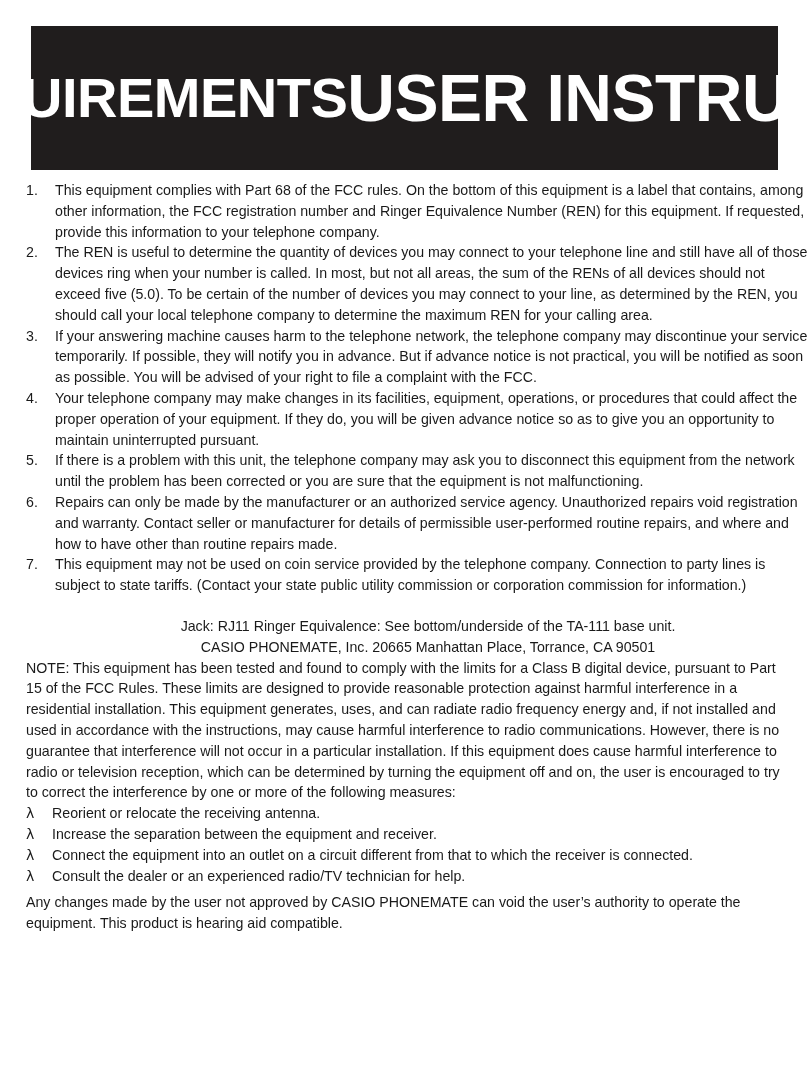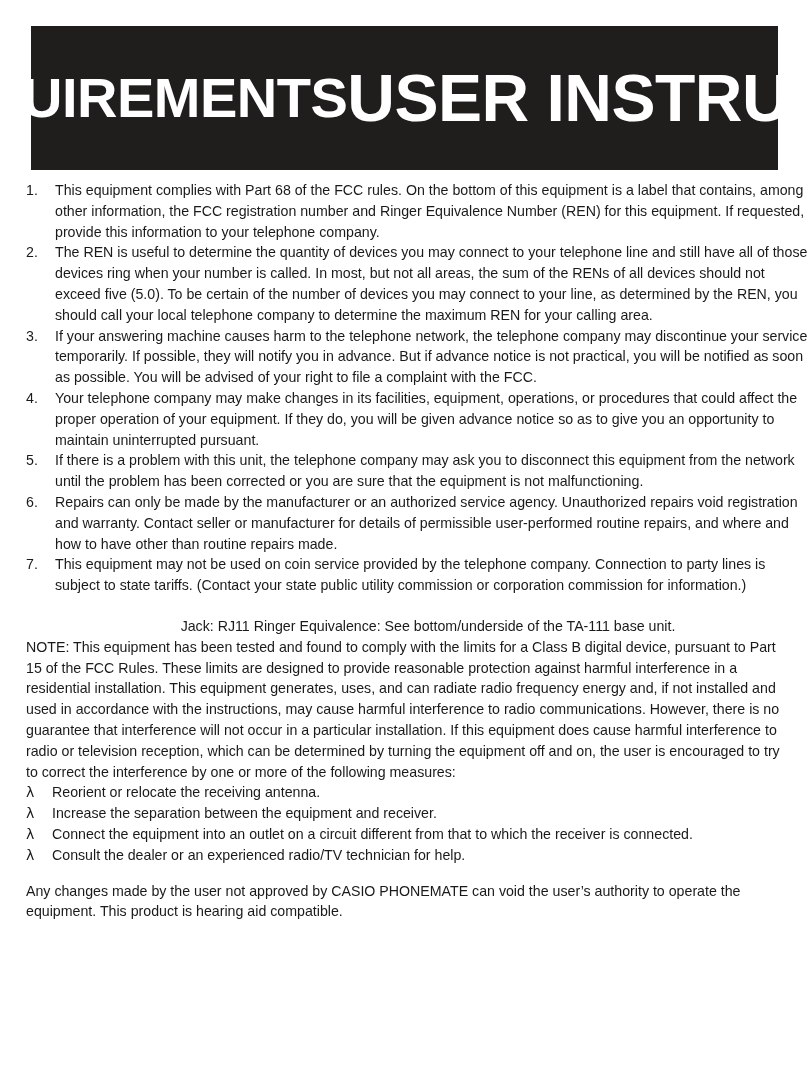--- a/index.html
+++ b/index.html
@@ -106,21 +106,21 @@
   }
   ul.lam > li .lam-bullet {
     position: absolute;
     left: 26px;
     top: 0;
     font-family: "DejaVu Sans", sans-serif;
     font-size: 14px;
   }
 
   .final-para {
-    margin-top: 15px;
+    margin-top: 6px;
     padding-left: 26px;
     padding-right: 8px;
   }
 </style>
 </head>
 <body>
 
 <div class="page">
 
   <div class="banner">
@@ -156,20 +156,21 @@
         <span class="itxt">Repairs can only be made by the manufacturer or an authorized service agency. Unauthorized repairs void registration and warranty. Contact seller or manufacturer for details of permissible user-performed routine repairs, and where and how to have other than routine repairs made.</span>
       </li>
       <li>
         <span class="num">7.</span>
         <span class="itxt">This equipment may not be used on coin service provided by the telephone company. Connection to party lines is subject to state tariffs. (Contact your state public utility commission or corporation commission for information.)</span>
       </li>
     </ol>
 
     <div class="center-block">
       <span class="cline">Jack: RJ11    Ringer Equivalence: See bottom/underside of the TA-111 base unit.</span>
+      <span class="cline">CASIO PHONEMATE, Inc. 20665 Manhattan Place, Torrance, CA 90501</span>
     </div>
 
     <div class="note-para">NOTE: This equipment has been tested and found to comply with the limits for a Class B digital device, pursuant to Part 15 of the FCC Rules.  These limits are designed to provide reasonable protection against harmful interference in a residential installation. This equipment generates, uses, and can radiate radio frequency energy and, if not installed and used in accordance with the instructions, may cause harmful interference to radio communications. However, there is no guarantee that interference will not occur in a particular installation.  If this equipment does cause harmful interference to radio or television reception, which can be determined by turning the equipment off and on, the user is encouraged to try to correct the interference by one or more of the following measures:</div>
 
     <ul class="lam">
       <li>
         <span class="lam-bullet">λ</span>
         <span>Reorient or relocate the receiving antenna.</span>
       </li>
       <li>

